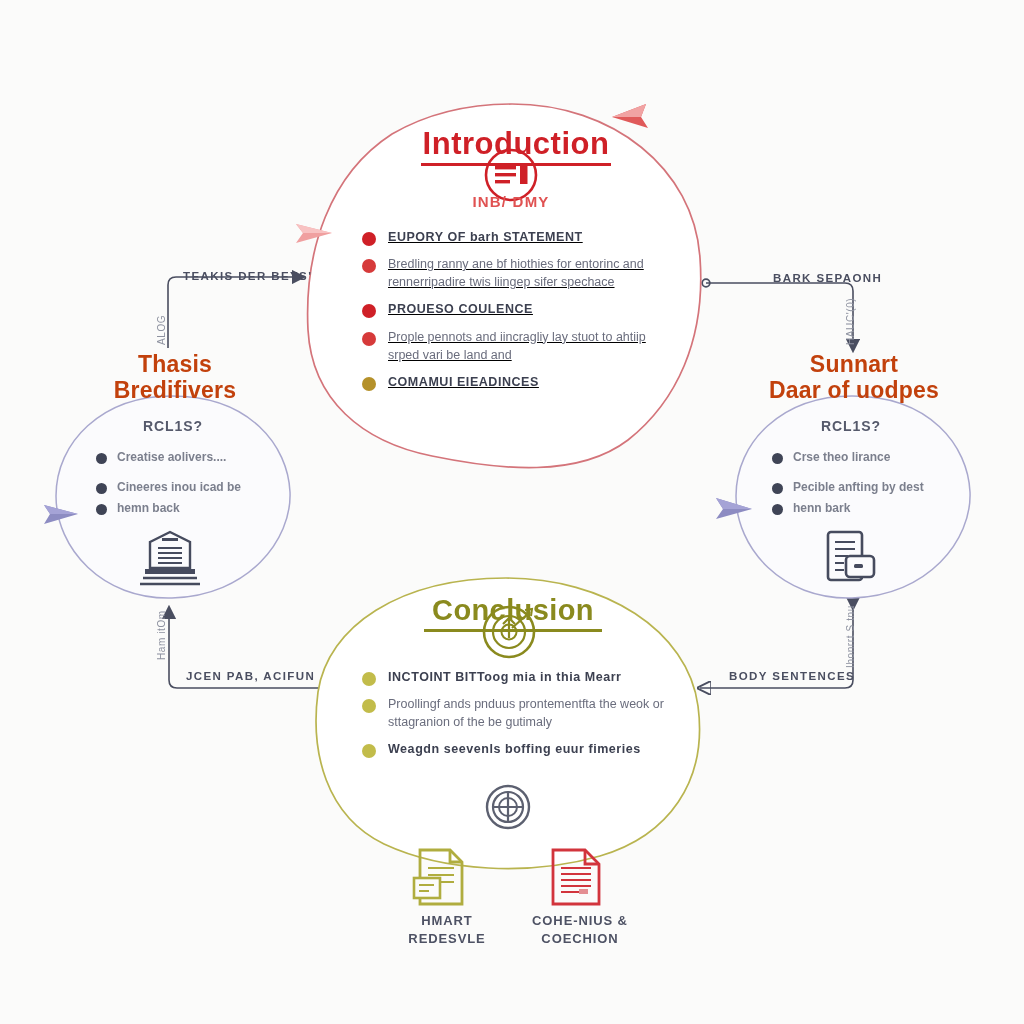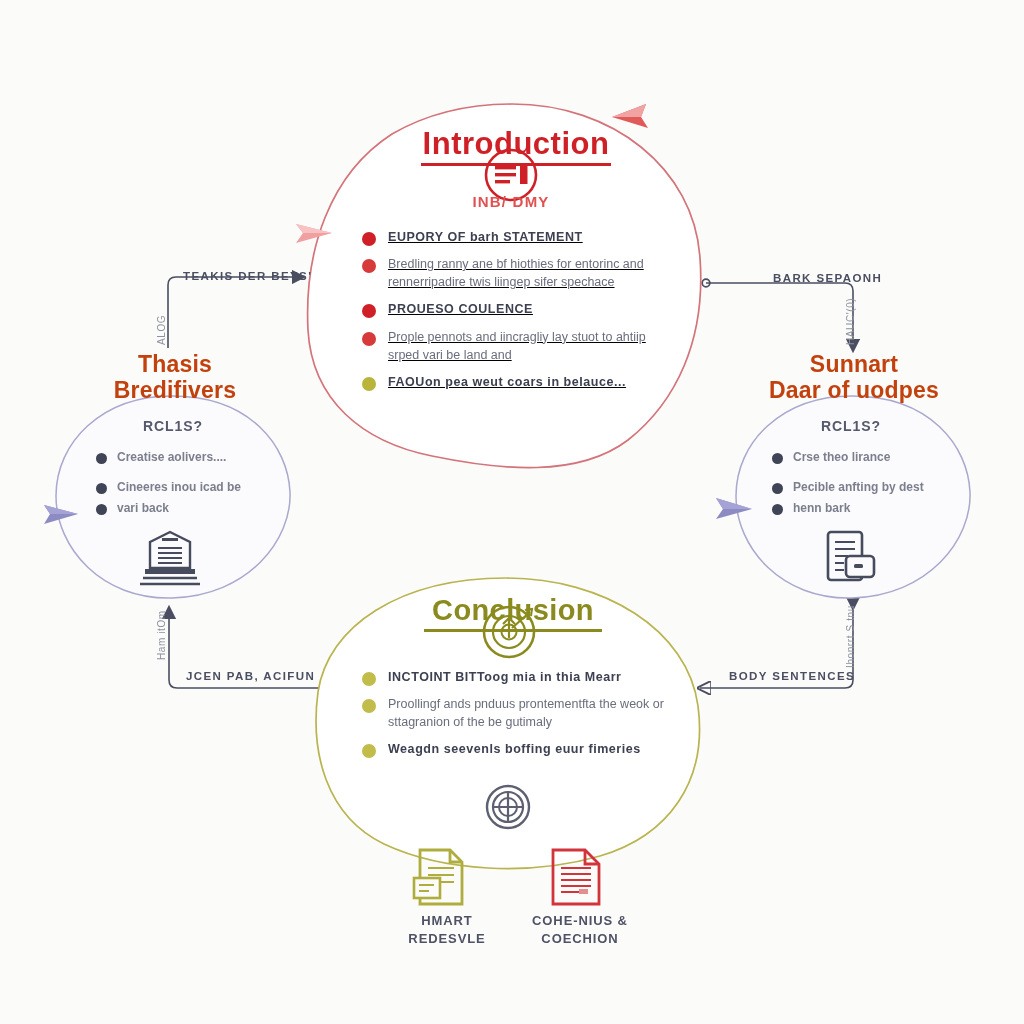--- a/index.html
+++ b/index.html
@@ -281,22 +281,22 @@
     </div>
     <div class="bullet">
       <span class="dot" style="background:#cf2027"></span>
       <span class="btxt head">PROUESO COULENCE</span>
     </div>
     <div class="bullet">
       <span class="dot" style="background:#d63a3a"></span>
       <span class="btxt">Prople pennots and iincragliy lay stuot to ahtiip srped vari be land and</span>
     </div>
     <div class="bullet">
-      <span class="dot" style="background:#b9b43a"></span>
-      <span class="btxt head">FAOUon pea weut coars in belauce...</span>
+      <span class="dot" style="background:#b5912a"></span>
+      <span class="btxt head">COMAMUI EIEADINCES</span>
     </div>
   </div>
 
   <div class="node-title underlined" id="concl-title">
     <span>Conclusion</span>
     <span class="rule"></span>
   </div>
 
   <div class="bullets" id="concl-bullets">
     <div class="bullet">
@@ -320,21 +320,21 @@
     <div class="bullet">
       <span class="dot"></span>
       <span class="btxt">Creatise aolivers....</span>
     </div>
     <div class="bullet">
       <span class="dot"></span>
       <span class="btxt">Cineeres inou icad be</span>
     </div>
     <div class="bullet" style="margin-top:-8px">
       <span class="dot"></span>
-      <span class="btxt">vari back</span>
+      <span class="btxt">hemn back</span>
     </div>
   </div>
 
   <div class="node-title" id="right-title">Sunnart
 Daar of uodpes</div>
   <div class="side-sub" id="right-sub">RCL1S?</div>
   <div class="side-bullets" id="right-bullets">
     <div class="bullet">
       <span class="dot"></span>
       <span class="btxt">Crse theo lirance</span>

